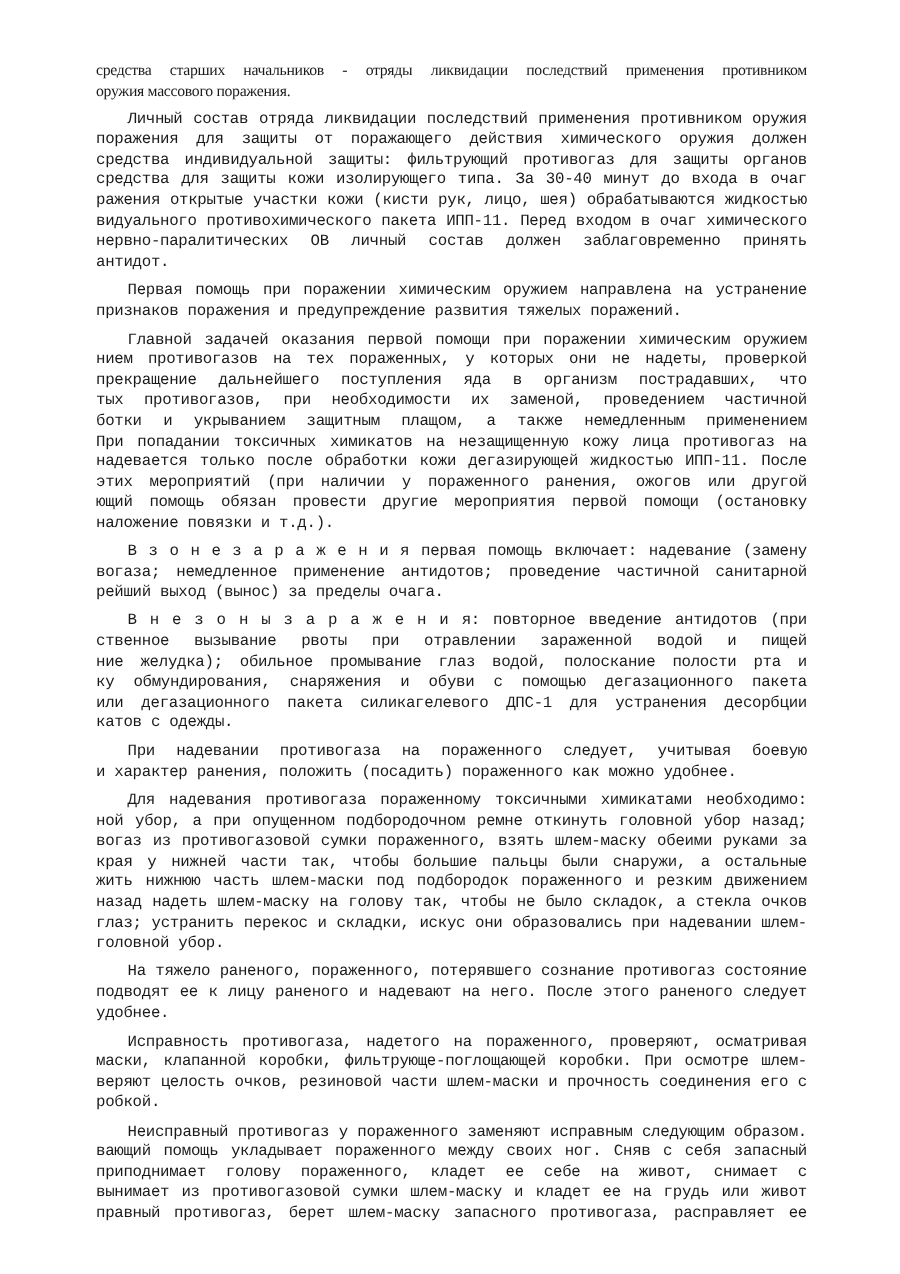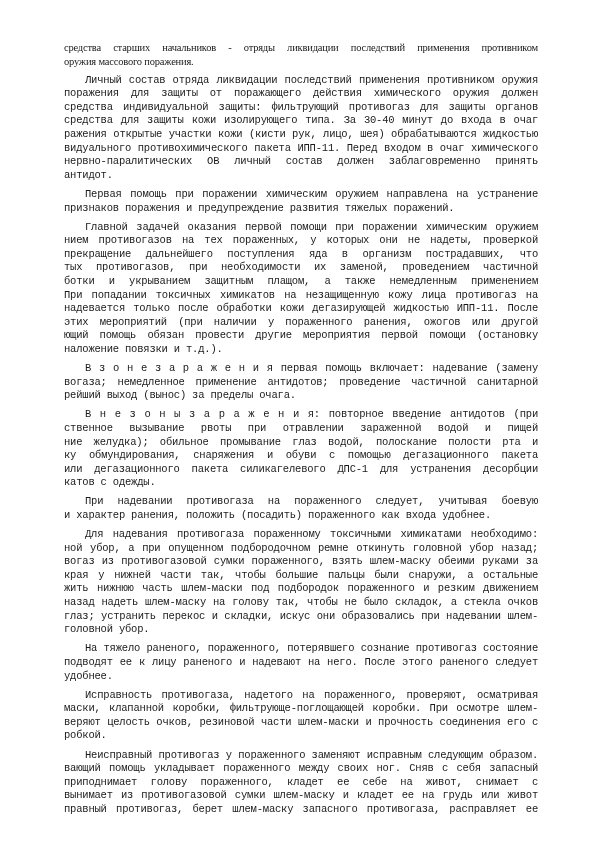--- a/index.html
+++ b/index.html
@@ -75,21 +75,21 @@
     <div class="para">
       <div class="line first indented">В н е  з о н ы  з а р а ж е н и я: повторное введение антидотов (при необходимости); искус<span class="hyph" style="color: rgb(204, 42, 42);">-</span></div>
       <div class="line">ственное вызывание рвоты при отравлении зараженной водой и пищей («беззондовое» промыва<span class="hyph" style="color: rgb(204, 42, 42);">-</span></div>
       <div class="line">ние желудка); обильное промывание глаз водой, полоскание полости рта и носоглотки; обработ<span class="hyph" style="color: rgb(204, 42, 42);">-</span></div>
       <div class="line">ку обмундирования, снаряжения и обуви с помощью дегазационного пакета немедленным ДПП</div>
       <div class="line">или дегазационного пакета силикагелевого ДПС-1 для устранения десорбции токсичных хими<span class="hyph" style="color: rgb(204, 42, 42);">-</span></div>
       <div class="line last">катов с одежды.</div>
     </div>
     <div class="para">
       <div class="line first indented">При надевании противогаза на пораженного следует, учитывая боевую обстановку, состояние</div>
-      <div class="line last">и характер ранения, положить (посадить) пораженного как входа удобнее.</div>
+      <div class="line last">и характер ранения, положить (посадить) пораженного как можно удобнее.</div>
     </div>
     <div class="para">
       <div class="line first indented">Для надевания противогаза пораженному токсичными химикатами необходимо: снять голов<span class="hyph" style="color: rgb(204, 42, 42);">-</span></div>
       <div class="line">ной убор, а при опущенном подбородочном ремне откинуть головной убор назад; вынуть проти<span class="hyph" style="color: rgb(204, 42, 42);">-</span></div>
       <div class="line">вогаз из противогазовой сумки пораженного, взять шлем-маску обеими руками за утолщенные</div>
       <div class="line">края у нижней части так, чтобы большие пальцы были снаружи, а остальные внутри ее; прило<span class="hyph" style="color: rgb(204, 42, 42);">-</span></div>
       <div class="line">жить нижнюю часть шлем-маски под подбородок пораженного и резким движением рук вверх и</div>
       <div class="line">назад надеть шлем-маску на голову так, чтобы не было складок, а стекла очков пришлись против</div>
       <div class="line">глаз; устранить перекос и складки, искус они образовались при надевании шлем-маски; надеть</div>
       <div class="line last">головной убор.</div>

